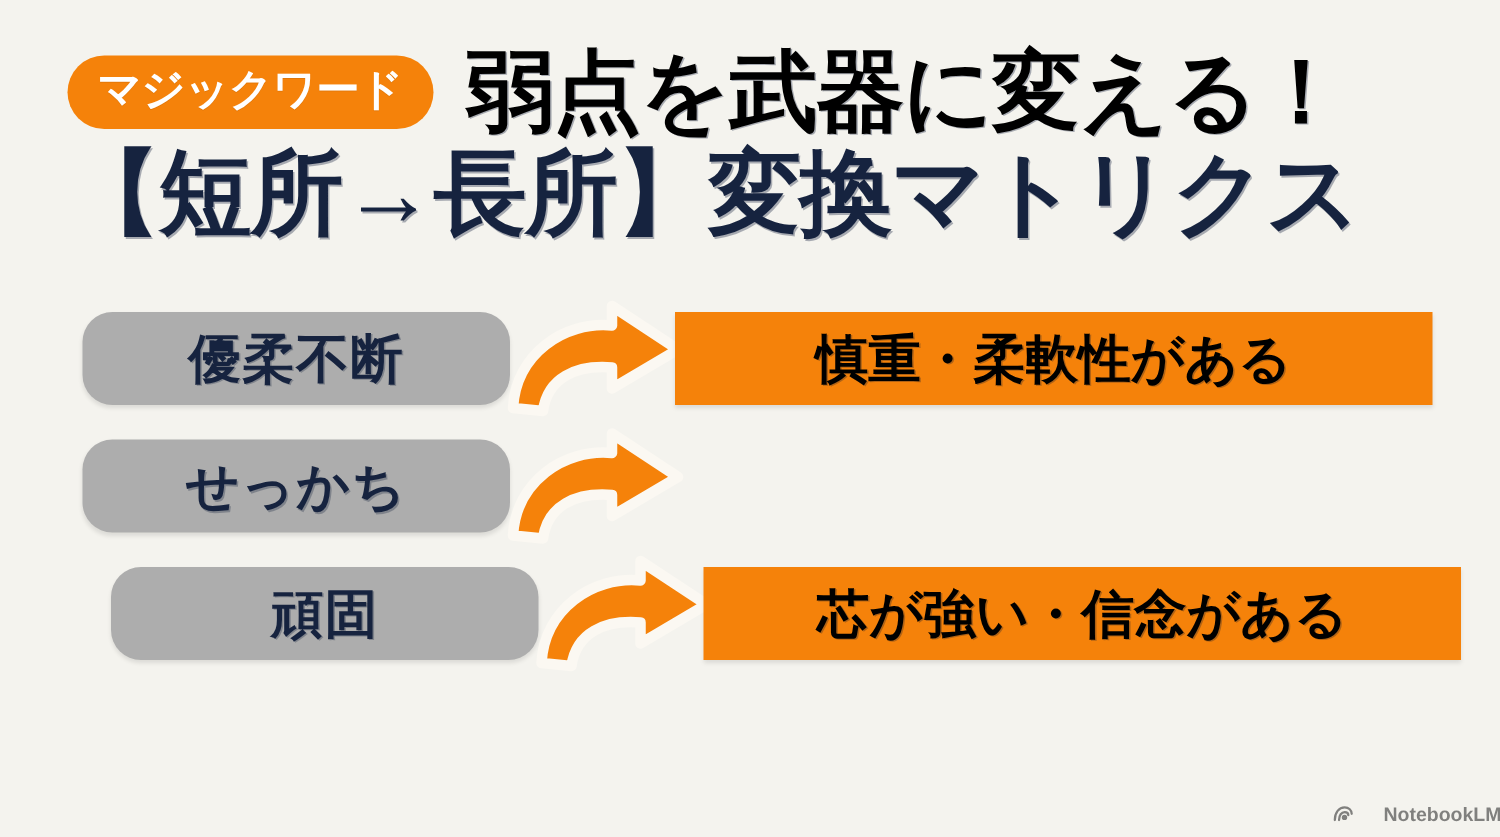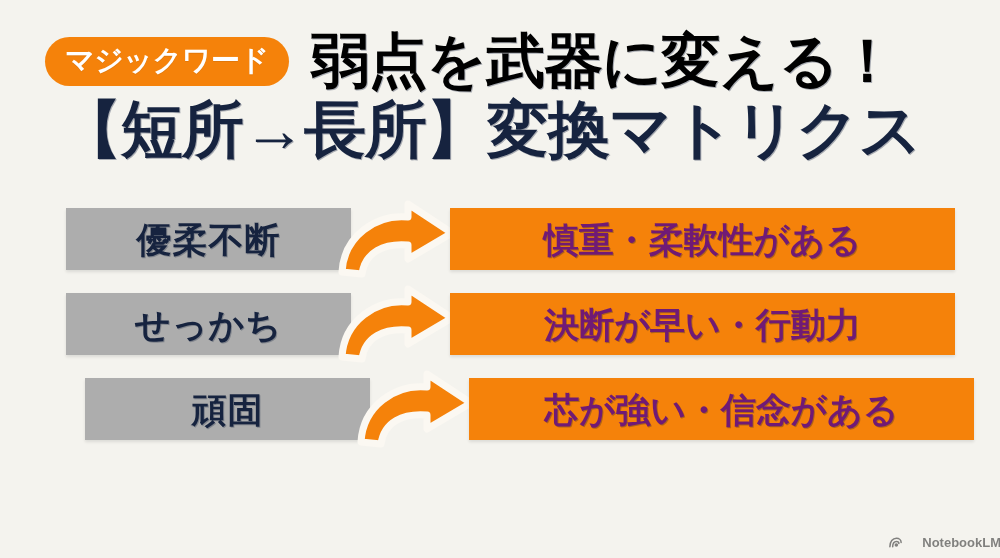--- a/index.html
+++ b/index.html
@@ -69,21 +69,20 @@
     left: 45px;
     top: 97px;
     width: 930px;
     color: #16233f;
     font-size: 62px;
     font-weight: 700;
     line-height: 1.08;
     letter-spacing: -1px;
     white-space: nowrap;
     text-shadow: 1px 1px 0 rgba(22,35,63,0.35);
-    margin-left: 15px;
   }
 
   
   .matrix {
     position: absolute;
     left: 0;
     top: 198px;
     width: 1000px;
     height: 330px;
   }
@@ -93,29 +92,30 @@
     width: 1000px;
     height: 62px;
   }
   .row-0 { top: 10px; }
   .row-1 { top: 95px; }
   .row-2 { top: 180px; margin-left: 19px; }
   .row-3 { top: 265px; }
 
   .weak-box {
     position: absolute;
-    left: 66px;
+    left: 55px;
     top: 0;
     width: 285px;
     height: 62px;
     background: #adadad;
     display: flex;
     align-items: center;
     justify-content: center;
     box-shadow: 0 2px 3px rgba(0,0,0,0.10);
+    border-radius: 20px;
   }
   .weak-label {
     color: #16233f;
     font-size: 35px;
     font-weight: 700;
     line-height: 1;
     letter-spacing: 1px;
     white-space: nowrap;
     text-shadow: 1px 1px 0 rgba(22,35,63,0.30);
   }
@@ -126,21 +126,21 @@
     top: 0;
     width: 505px;
     height: 62px;
     background: #f5820a;
     display: flex;
     align-items: center;
     justify-content: center;
     box-shadow: 0 2px 3px rgba(0,0,0,0.10);
   }
   .strong-label {
-    color: #701a75;
+    color: #000000;
     font-size: 35px;
     font-weight: 700;
     line-height: 1;
     letter-spacing: 0px;
     white-space: nowrap;
     text-shadow: 1px 1px 0 rgba(20,30,51,0.30);
   }
 
   .arrow {
     position: absolute;
@@ -204,23 +204,20 @@
     </div>
 
     <div class="row row-1">
       <div class="weak-box">
         <span class="weak-label">せっかち</span>
       </div>
       <div class="arrow">
         <svg viewBox="0 0 128 80" width="128" height="80" aria-hidden="true">
           <path d="M10 72 C 12 36, 44 14, 76 17 L 76 4 L 120 33 L 76 59 L 76 45 C 52 43, 33 52, 30 74 Z" fill="#f5820a" stroke="#fbf8f2" stroke-width="7" stroke-linejoin="round"></path>
         </svg>
-      </div>
-      <div class="strong-box">
-        <span class="strong-label">決断が早い・行動力</span>
       </div>
     </div>
 
     <div class="row row-2">
       <div class="weak-box">
         <span class="weak-label">頑固</span>
       </div>
       <div class="arrow">
         <svg viewBox="0 0 128 80" width="128" height="80" aria-hidden="true">
           <path d="M10 72 C 12 36, 44 14, 76 17 L 76 4 L 120 33 L 76 59 L 76 45 C 52 43, 33 52, 30 74 Z" fill="#f5820a" stroke="#fbf8f2" stroke-width="7" stroke-linejoin="round"></path>

